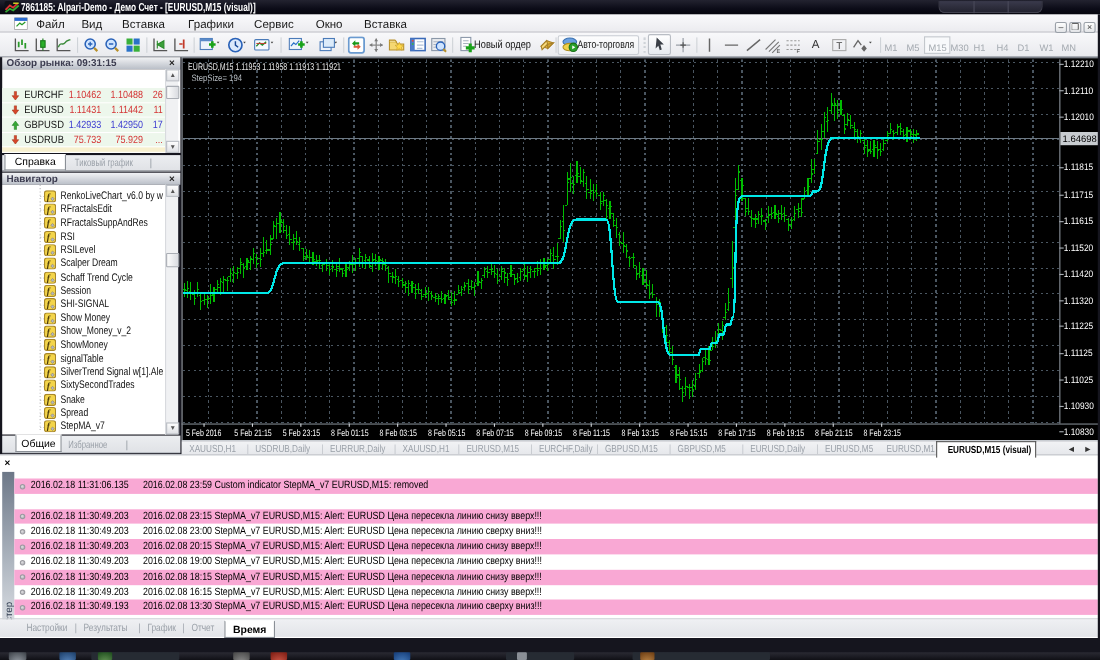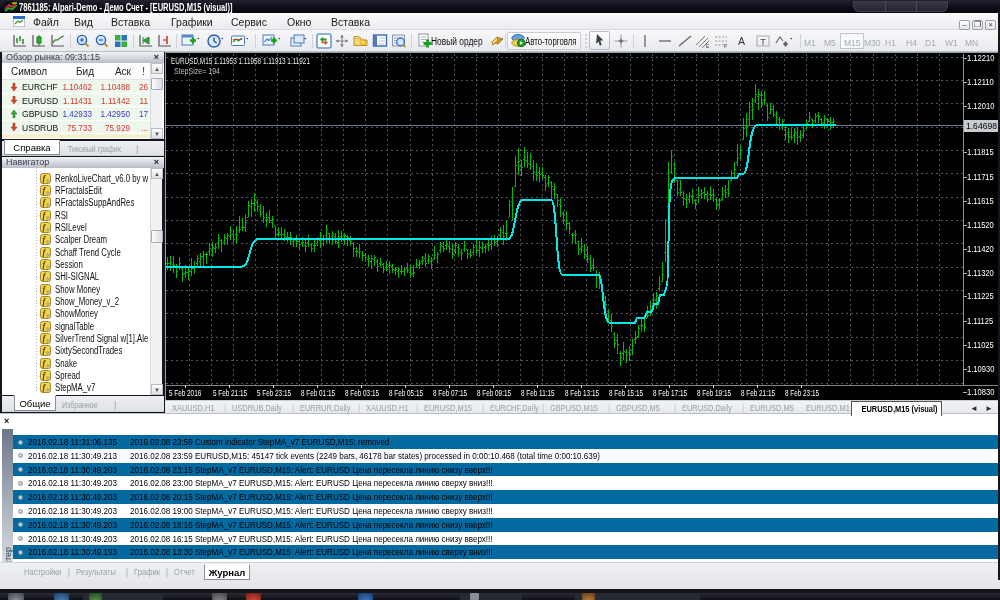--- a/index.html
+++ b/index.html
@@ -15,21 +15,21 @@
 #menu span{position:absolute;top:3px;font-size:10.5px}
 .mdibtn{position:absolute;top:7px;width:11px;height:10px;border:1px solid #9aa0a8;background:linear-gradient(#fdfdfd,#e3e5e8);border-radius:2px;font-size:8px;line-height:8px;text-align:center;color:#333}
 
 #tbar{left:0;top:30px;width:1000px;height:22px;background:linear-gradient(#f8f8fa,#e9eaee);border-bottom:1px solid #b9bdc4}
 #tbar svg{position:absolute;top:3px}
 .tsep{position:absolute;top:4px;width:1px;height:14px;background:#cfd3d8}
 .tbtxt{position:absolute;font-size:10.5px;color:#111;top:6px}
 .tftxt{position:absolute;font-size:8.5px;color:#a4aab0;top:7.5px}
 
 .phead{position:absolute;left:2px;width:162px;height:11px;background:linear-gradient(#f2f3f5,#b9bec7);color:#3c3c50;font-size:9px;line-height:11px;padding-left:4px}
-.phead b{font-weight:normal}
+.phead b{font-weight:bold}
 .pclose{position:absolute;right:5px;top:0;color:#222;font-size:9px;line-height:10px;font-weight:bold}
 #mw{left:2px;top:63px;width:162px;height:76px;background:#fff}
 #mwhead{left:2px;top:52px}
 .mwrow{position:absolute;left:0;width:148px;height:13.5px;border-bottom:1px solid #fff;background:#edf7ec;font-size:9.5px}
 .mwrow .sym{position:absolute;left:20px;top:1px;color:#111;transform:scaleX(.9);transform-origin:0 0}
 .mwrow .bid,.mwrow .ask,.mwrow .spr{position:absolute;top:1px;text-align:right;transform:scaleX(.86);transform-origin:100% 0}
 .mwrow .bid{left:44px;width:46px}.mwrow .ask{left:84px;width:44px}.mwrow .spr{left:126px;width:20px}
 .red{color:#d43434}.blue{color:#3b3bd0}
 .arr{position:absolute;left:8px;top:2.5px;width:8px;height:8px}
 #mwsb{left:150px;top:63px;width:12px;height:76px;background:#f0f1f3;border-left:1px solid #d8dade}
@@ -51,25 +51,25 @@
 #ctabs{left:165px;top:400px;width:835px;height:15px;background:linear-gradient(#f2f3f5,#e4e6ea);border-top:1px solid #c9cdd2;font-size:9.3px;color:#9aa0a8}
 #ctabs .t{position:absolute;top:2px;white-space:nowrap;transform:scaleX(.8);transform-origin:0 0}
 #ctabs .sep{position:absolute;top:2px;color:#c3c7cc}
 #ctabact{position:absolute;left:686px;top:0px;width:91px;height:15px;background:#fff;border:1px solid #555;border-bottom:none;color:#000;font-size:9.3px;font-weight:bold;text-align:left;line-height:14px;z-index:2}
 
 #tester{left:0;top:413px;width:1000px;height:167px;background:#fff;border-top:1px solid #b9bdc4}
 #tstrip{position:absolute;left:2px;top:15px;width:11px;height:150px;background:linear-gradient(#6d7888,#aeb6c0 55%,#e3e6ea);}
 #tstrip span{position:absolute;left:0px;bottom:4px;width:11px;color:#2e3a4e;font-size:9px;transform:rotate(-90deg);transform-origin:center;white-space:nowrap}
 #thead{position:absolute;left:13px;top:3px;width:985px;height:15px;background:linear-gradient(#fdfdfe,#eff0f3);border-bottom:1px solid #d9dbe0;font-size:9.5px;color:#222}
 .trow{position:absolute;left:13px;width:985px;height:13.8px;font-size:9.6px;color:#000;white-space:nowrap}
-.trow.odd{background:#0369a1}
+.trow.odd{background:#f9a8d4}
 .trow .tm{position:absolute;left:15px;top:1px;transform:scaleX(.84);transform-origin:0 0}
 .trow .msg{position:absolute;left:117px;top:1px;transform:scaleX(.84);transform-origin:0 0}
 .dot{position:absolute;left:4.5px;top:4.5px;width:5px;height:5px;border-radius:50%;background:radial-gradient(circle at 35% 35%,#e2e2e4,#a8a8ae);border:1px solid #9a9aa0}
-#ttabs{position:absolute;left:0px;top:148px;width:1000px;height:27px;background:linear-gradient(#eff0f3,#e2e4e8);border-top:1px solid #cfd3d8;font-size:9.5px;color:#9aa0a8}
+#ttabs{position:absolute;left:0px;top:148px;width:1000px;height:17px;background:linear-gradient(#eff0f3,#e2e4e8);border-top:1px solid #cfd3d8;font-size:9.5px;color:#9aa0a8}
 #ttabs .t{position:absolute;top:3px;transform:scaleX(.8);transform-origin:0 0}
 
 #status{left:0;top:580px;width:1000px;height:13px;background:linear-gradient(#f6f7f9,#e9ebee);border-top:1px solid #c9cdd2;font-size:9.5px;color:#111}
 #status .vs{position:absolute;top:1px;width:1px;height:11px;background:#cdd1d6}
 
 #task{left:0;top:593px;width:1000px;height:7px;background:linear-gradient(#2a2a33,#101016)}
 .tbtn{position:absolute;top:0;height:7px;border-radius:1px}
 </style></head><body>
 <div id="app">
 
@@ -282,26 +282,20 @@
       <span class="tftxt" style="left:864px">M30</span>
       <span class="tftxt" style="left:885px">H1</span>
       <span class="tftxt" style="left:906px">H4</span>
       <span class="tftxt" style="left:925px">D1</span>
       <span class="tftxt" style="left:945px">W1</span>
       <span class="tftxt" style="left:965px">MN</span>
     </div>
 
   <div id="mwhead" class="phead"><b>Обзор рынка: 09:31:15</b><span class="pclose">×</span></div>
   <div id="mw" class="abs">
-    <div style="position:absolute;left:0;top:0;width:148px;height:17px;background:#fdfdfe;border-bottom:1px solid #dfe1e5;font-size:10px;color:#222">
-      <span style="position:absolute;left:9px;top:3px">Символ</span>
-      <span style="position:absolute;left:46px;width:46px;top:3px;text-align:right">Бид</span>
-      <span style="position:absolute;left:84px;width:45px;top:3px;text-align:right">Аск</span>
-      <span style="position:absolute;left:128px;width:15px;top:3px;text-align:right">!</span>
-    </div>
     <div class="mwrow" style="top:17px">
       <svg class="arr" viewBox="0 0 8 8">
           <path d="M4 8L1 4h2V0h2v4h2z" fill="#d6452a" stroke="#a03218" stroke-width=".5"></path>
         </svg>
       <span class="sym">EURCHF</span>
         <span class="bid red">1.10462</span>
         <span class="ask red">1.10488</span>
         <span class="spr red">26</span>
     </div>
     <div class="mwrow" style="top:30.5px">
@@ -588,25 +582,20 @@
   <div id="tester" class="abs">
     <div style="position:absolute;left:4px;top:3px;width:10px;height:10px;color:#000;font-size:9px;font-weight:bold;line-height:9px">×</div>
     <div id="tstrip">
         <span>Тестер</span>
       </div>
     <div class="trow odd" style="top:21.0px">
         <div class="dot"></div>
         <span class="tm">2016.02.18 11:31:06.135</span>
         <span class="msg">2016.02.08 23:59  Custom indicator StepMA_v7 EURUSD,M15: removed</span>
       </div>
-      <div class="trow" style="top:34.8px">
-        <div class="dot"></div>
-        <span class="tm">2016.02.18 11:30:49.213</span>
-        <span class="msg">2016.02.08 23:59  EURUSD,M15: 45147 tick events (2249 bars, 46178 bar states) processed in 0:00:10.468 (total time 0:00:10.639)</span>
-      </div>
       <div class="trow odd" style="top:48.6px">
         <div class="dot"></div>
         <span class="tm">2016.02.18 11:30:49.203</span>
         <span class="msg">2016.02.08 23:15  StepMA_v7 EURUSD,M15: Alert: EURUSD Цена пересекла линию снизу вверх!!!</span>
       </div>
       <div class="trow" style="top:62.4px">
         <div class="dot"></div>
         <span class="tm">2016.02.18 11:30:49.203</span>
         <span class="msg">2016.02.08 23:00  StepMA_v7 EURUSD,M15: Alert: EURUSD Цена пересекла линию сверху вниз!!!</span>
       </div>
@@ -636,21 +625,21 @@
         <span class="msg">2016.02.08 13:30  StepMA_v7 EURUSD,M15: Alert: EURUSD Цена пересекла линию сверху вниз!!!</span>
       </div>
     <div id="ttabs">
       <span class="t" style="left:24px">Настройки</span>
         <span class="t" style="left:68px">|</span>
       <span class="t" style="left:76px">Результаты</span>
         <span class="t" style="left:126px">|</span>
       <span class="t" style="left:134px">График</span>
         <span class="t" style="left:166px">|</span>
       <span class="t" style="left:174px">Отчет</span>
-      <div class="tabactive" style="left:204px;top:1px;width:46px;height:16px;line-height:15px;font-weight:bold">Журнал</div>
+      <div class="tabactive" style="left:204px;top:1px;width:46px;height:16px;line-height:15px;font-weight:bold">Время</div>
     </div>
   </div>
 
   <div class="abs" style="left:998px;top:13px;width:2px;height:567px;background:#15151e"></div>
 
 
   <div id="task" class="abs">
     <div class="tbtn" style="left:8px;width:16px;background:radial-gradient(circle at 50% 140%,#9aa0a8,#3a3f46)"></div>
     <div class="tbtn" style="left:54px;width:15px;background:radial-gradient(circle at 50% 140%,#5a88c0,#1a3c66)"></div>
     <div class="tbtn" style="left:83px;width:80px;background:#262b33"></div>

